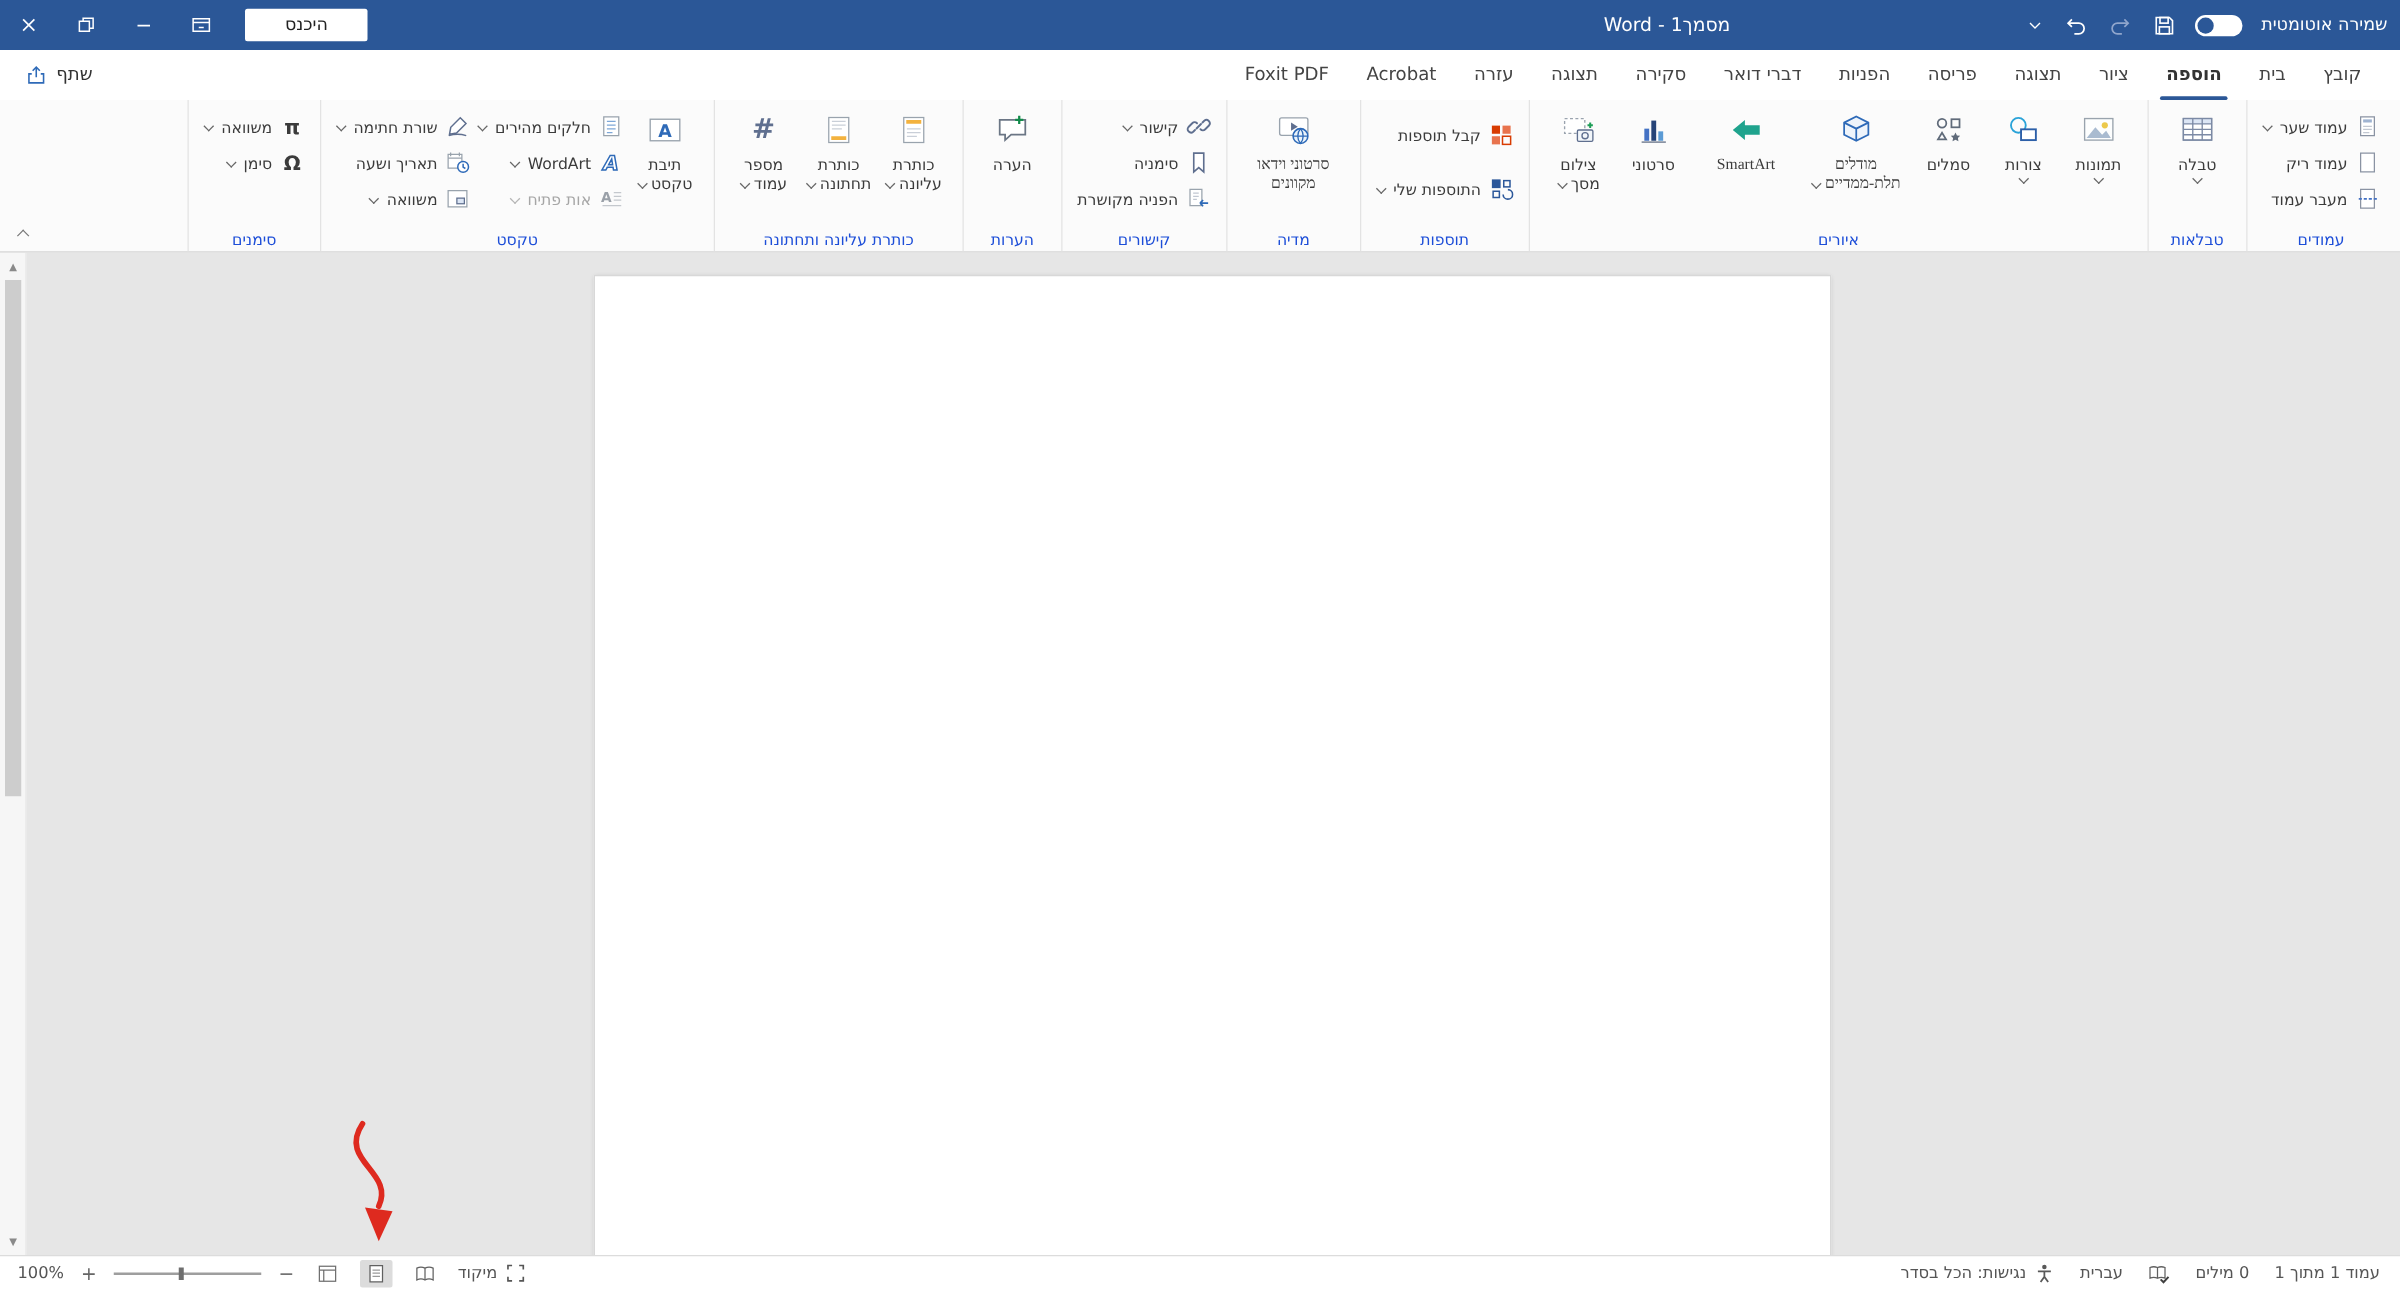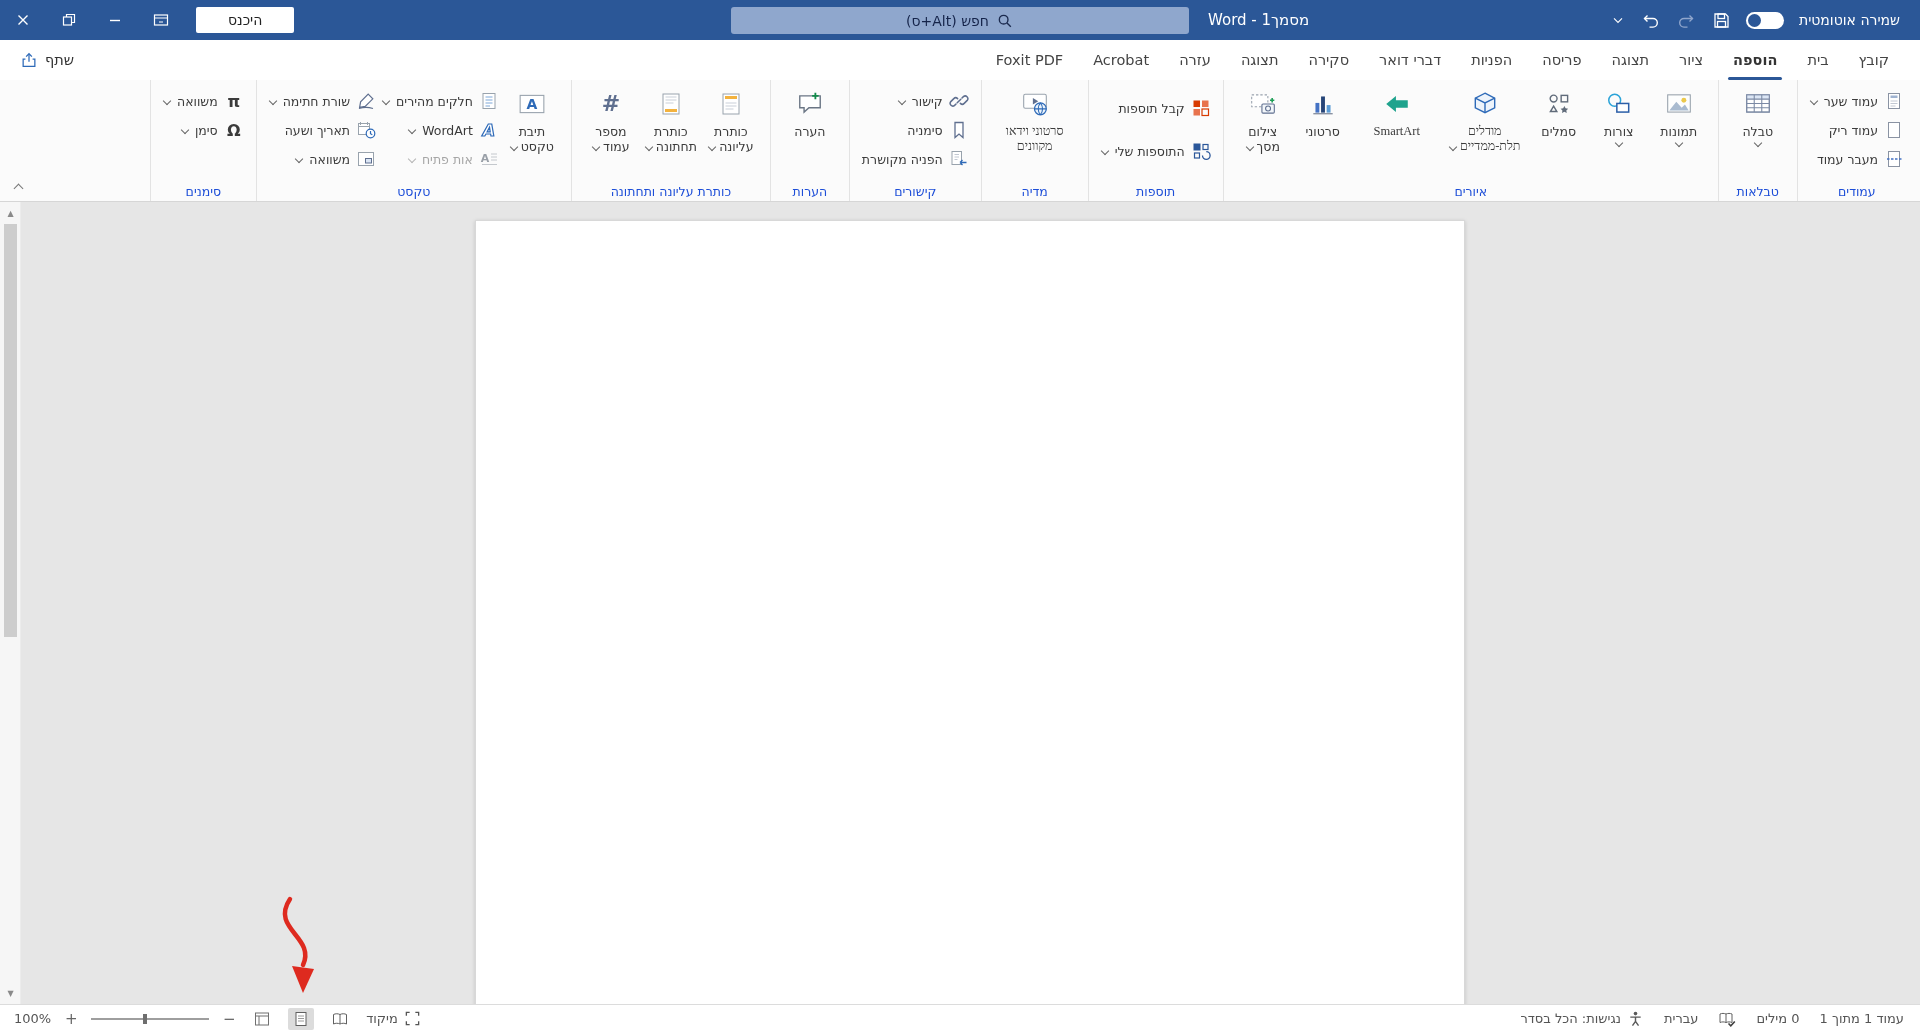--- a/index.html
+++ b/index.html
@@ -10,22 +10,22 @@
 
   
   .titlebar{position:absolute;top:0;left:0;right:0;height:40px;background:#2b5797;z-index:30;}
   .win-controls{position:absolute;left:0;top:0;height:40px;display:flex;direction:ltr;align-items:center;}
   .win-btn{width:46px;height:40px;display:flex;align-items:center;justify-content:center;}
   .signin{margin-left:12px;height:26px;padding:0 32px;background:#fff;color:#222;font-size:14px;
           border:none;border-radius:2px;display:flex;align-items:center;font-family:inherit;}
   .search{position:absolute;left:50%;top:7px;transform:translateX(-50%);width:458px;height:27px;
           background:#8fa7cd;border-radius:3px;display:flex;align-items:center;justify-content:center;
           gap:7px;color:#15244a;font-size:14px;}
-  .doc-title{position:absolute;left:1208px;top:0;height:40px;line-height:40px;color:#fff;font-size:15px;direction:rtl;}
-  .qat{position:absolute;right:0;top:0;height:40px;display:flex;align-items:center;gap:15px;padding-left:6px;padding-right:20px;}
+  .doc-title{position:absolute;left:1283px;top:0;height:40px;line-height:40px;color:#fff;font-size:15px;direction:rtl;}
+  .qat{position:absolute;right:0;top:0;height:40px;display:flex;align-items:center;gap:15px;padding-left:6px;padding-right:10px;}
   .autosave-label{font-size:14px;color:#fff;}
   .toggle{width:38px;height:17px;background:#fff;border-radius:9px;position:relative;}
   .toggle .knob{position:absolute;left:2px;top:2px;width:13px;height:13px;border-radius:50%;background:#2b5797;}
 
   
   .tabsrow{position:absolute;top:40px;left:0;right:0;height:40px;background:#fff;display:flex;
            align-items:stretch;padding-right:16px;z-index:20;}
   .tab{display:flex;align-items:center;padding:4px 15px;font-size:14.5px;color:#444;position:relative;white-space:nowrap;}
   .tab.active{font-weight:bold;color:#333;}
   .tab.active::after{content:"";position:absolute;left:10px;right:10px;bottom:0;height:3px;background:#2b5797;border-radius:2px;}
@@ -106,27 +106,20 @@
     </div>
     <div class="win-btn">
       <svg width="20" height="20" viewBox="0 0 20 20">
           <rect x="3.5" y="5" width="13" height="10" fill="none" stroke="#fff" stroke-width="1.2"></rect>
           <path d="M3.5 8h13M8 12h4" stroke="#fff" stroke-width="1.2"></path>
         </svg>
     </div>
     <button class="signin">היכנס</button>
   </div>
 
-  <div class="search">
-    <svg width="18" height="18" viewBox="0 0 20 20">
-        <circle cx="8.5" cy="8.5" r="4.8" fill="none" stroke="#1b2a4e" stroke-width="1.5"></circle>
-        <path d="M12.2 12.2l4.3 4.3" stroke="#1b2a4e" stroke-width="1.5"></path>
-      </svg>
-    <span>חפש (Alt+ס)</span>
-  </div>
 
   <div class="doc-title">מסמך1 - Word</div>
 
   <div class="qat">
     <span class="autosave-label">שמירה אוטומטית</span>
     <div class="toggle">
         <div class="knob"></div>
       </div>
     <div>
       <svg width="20" height="20" viewBox="0 0 20 20">

